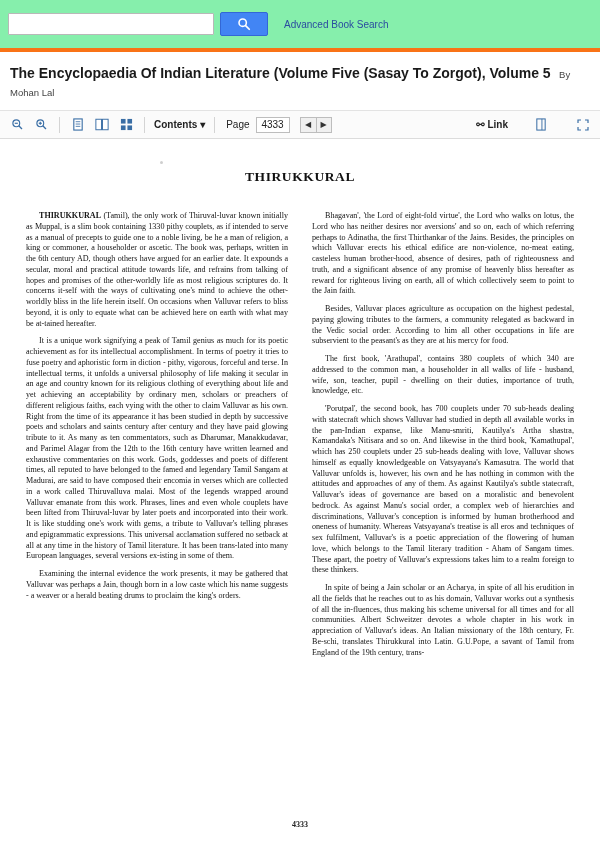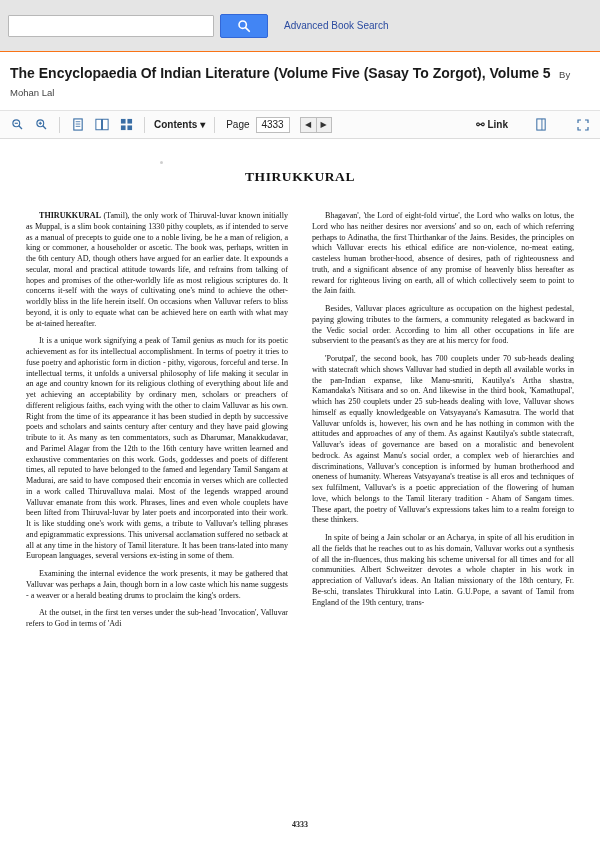--- a/index.html
+++ b/index.html
@@ -7,22 +7,22 @@
     margin: 0; padding: 0;
     width: 600px; height: 842px;
     background: #ffffff;
     font-family: "Liberation Sans", sans-serif;
     overflow: hidden;
   }
 
   
   .topbar {
     height: 52px;
-    background: #e5e5e5;
-    border-bottom: 1px solid #f97316;
+    background: #86efac;
+    border-bottom: 4px solid #f97316;
     display: flex;
     align-items: center;
     padding: 16px 8px;
   }
   .search-input {
     width: 206px;
     height: 22px;
     border: 1px solid #b8b8b8;
     background: #ffffff;
     border-radius: 1px;
@@ -266,24 +266,24 @@
 <div class="page">
   <div class="speck"></div>
 
   <div class="page-heading">THIRUKKURAL</div>
 
   <div class="columns">
     <div class="col">
       <p class="first"><span class="hw">THIRUKKURAL</span> (Tamil), the only work of Thiruval-luvar known initially as Muppal, is a slim book containing 1330 pithy couplets, as if intended to serve as a manual of precepts to guide one to a noble living, be he a man of religion, a king or commoner, a householder or ascetic. The book was, perhaps, written in the 6th century AD, though others have argued for an earlier date. It expounds a secular, moral and practical attitude towards life, and refrains from talking of hopes and promises of the other-worldly life as most religious scriptures do. It concerns it-self with the ways of cultivating one's mind to achieve the other-worldly bliss in the life herein itself. On occasions when Valluvar refers to bliss beyond, it is only to equate what can be achieved here on earth with what may be at-tained hereafter.</p>
       <p>It is a unique work signifying a peak of Tamil genius as much for its poetic achievement as for its intellectual accomplishment. In terms of poetry it tries to fuse poetry and aphoristic form in diction - pithy, vigorous, forceful and terse. In intellectual terms, it unfolds a universal philosophy of life making it secular in an age and country known for its religious clothing of everything about life and yet achieving an acceptability by ordinary men, scholars or preachers of different religious faiths, each vying with the other to claim Valluvar as his own. Right from the time of its appearance it has been studied in depth by successive poets and scholars and saints century after century and they have paid glowing tribute to it. As many as ten commentators, such as Dharumar, Manakkudavar, and Parimel Alagar from the 12th to the 16th century have written learned and exhaustive commentaries on this work. Gods, goddesses and poets of different times, all reputed to have belonged to the famed and legendary Tamil Sangam at Madurai, are said to have composed their encomia in verses which are collected in a work called Thiruvalluva malai. Most of the legends wrapped around Valluvar emanate from this work. Phrases, lines and even whole couplets have been lifted from Thiruval-luvar by later poets and incorporated into their work. It is like studding one's work with gems, a tribute to Valluvar's telling phrases and epigrammatic expressions. This universal acclamation suffered no setback at all at any time in the history of Tamil literature. It has been trans-lated into many European languages, several versions ex-isting in some of them.</p>
       <p>Examining the internal evidence the work presents, it may be gathered that Valluvar was perhaps a Jain, though born in a low caste which his name suggests - a weaver or a herald beating drums to proclaim the king's orders.</p>
-      <p>At the outset, in the first ten verses under the sub-head 'Invocation', Valluvar refers to God in terms of 'Adi</p>
     </div>
     <div class="col">
       <p>Bhagavan', 'the Lord of eight-fold virtue', the Lord who walks on lotus, the Lord who has neither desires nor aversions' and so on, each of which referring perhaps to Adinatha, the first Thirthankar of the Jains. Besides, the principles on which Valluvar erects his ethical edifice are non-violence, no-meat eating, casteless human brother-hood, absence of desires, path of righteousness and truth, and a significant absence of any promise of heavenly bliss hereafter as reward for righteous living on earth, all of which collectively seem to point to the Jain faith.</p>
       <p>Besides, Valluvar places agriculture as occupation on the highest pedestal, paying glowing tributes to the farmers, a community relegated as backward in the Vedic social order. According to him all other occupations in life are subservient to the peasant's as they are at his mercy for food.</p>
+      <p>The first book, 'Arathupal', contains 380 couplets of which 340 are addressed to the common man, a householder in all walks of life - husband, wife, son, teacher, pupil - dwelling on their duties, importance of truth, knowledge, etc.</p>
       <p>'Porutpal', the second book, has 700 couplets under 70 sub-heads dealing with statecraft which shows Valluvar had studied in depth all available works in the pan-Indian expanse, like Manu-smriti, Kautilya's Artha shastra, Kamandaka's Nitisara and so on. And likewise in the third book, 'Kamathupal', which has 250 couplets under 25 sub-heads dealing with love, Valluvar shows himself as equally knowledgeable on Vatsyayana's Kamasutra. The world that Valluvar unfolds is, however, his own and he has nothing in common with the attitudes and approaches of any of them. As against Kautilya's subtle statecraft, Valluvar's ideas of governance are based on a moralistic and benevolent bedrock. As against Manu's social order, a complex web of hierarchies and discriminations, Valluvar's conception is informed by human brotherhood and oneness of humanity. Whereas Vatsyayana's treatise is all eros and techniques of sex fulfilment, Valluvar's is a poetic appreciation of the flowering of human love, which belongs to the Tamil literary tradition - Aham of Sangam times. These apart, the poetry of Valluvar's expressions takes him to a realm foreign to these thinkers.</p>
       <p>In spite of being a Jain scholar or an Acharya, in spite of all his erudition in all the fields that he reaches out to as his domain, Valluvar works out a synthesis of all the in-fluences, thus making his scheme universal for all times and for all communities. Albert Schweitzer devotes a whole chapter in his work in appreciation of Valluvar's ideas. An Italian missionary of the 18th century, Fr. Be-schi, translates Thirukkural into Latin. G.U.Pope, a savant of Tamil from England of the 19th century, trans-</p>
     </div>
   </div>
 
   <div class="folio">4333</div>
 </div>
 
 </body></html>

